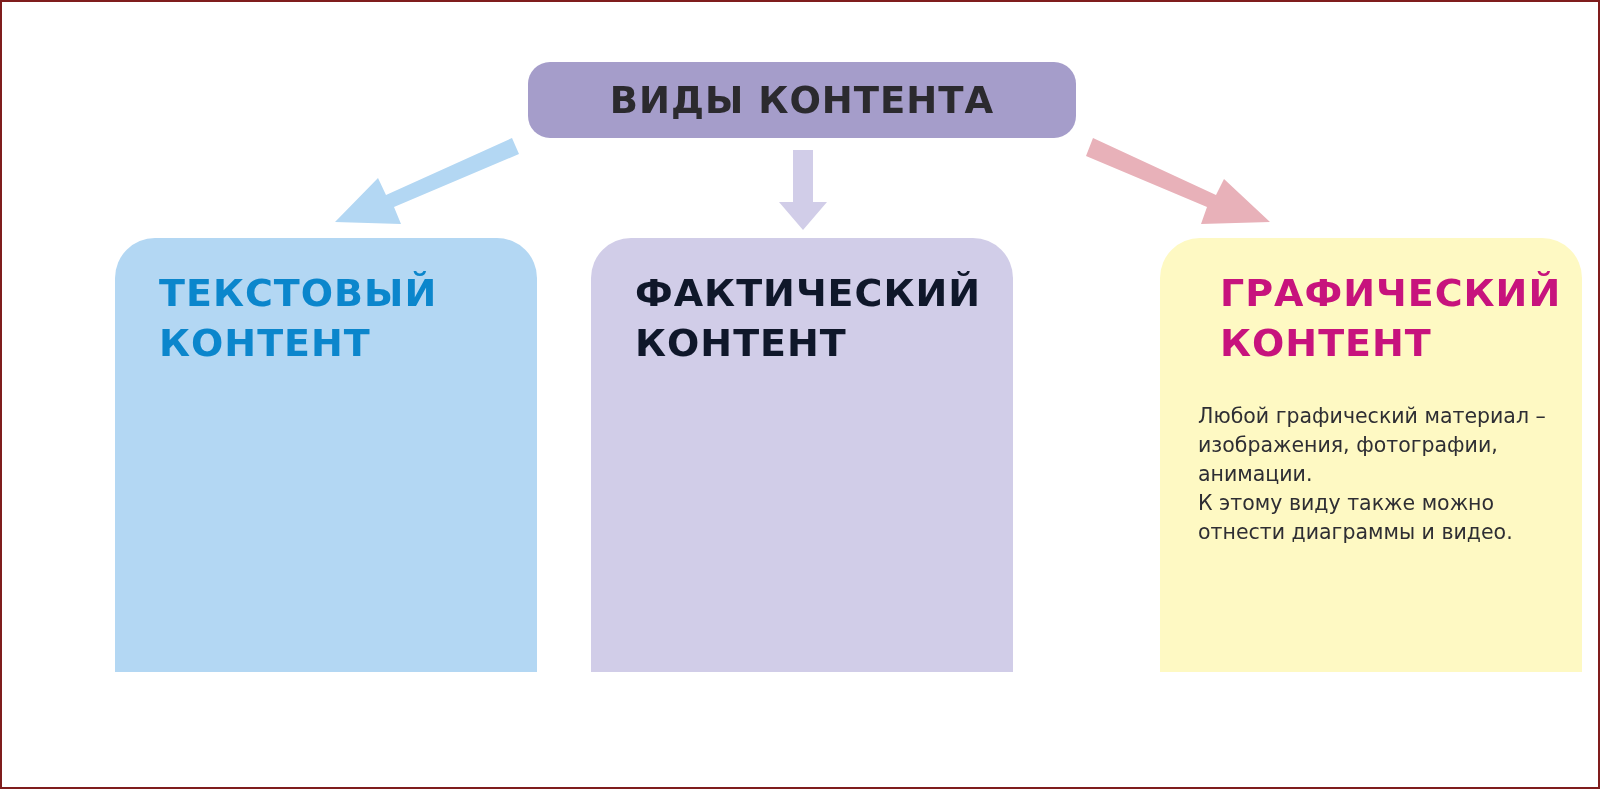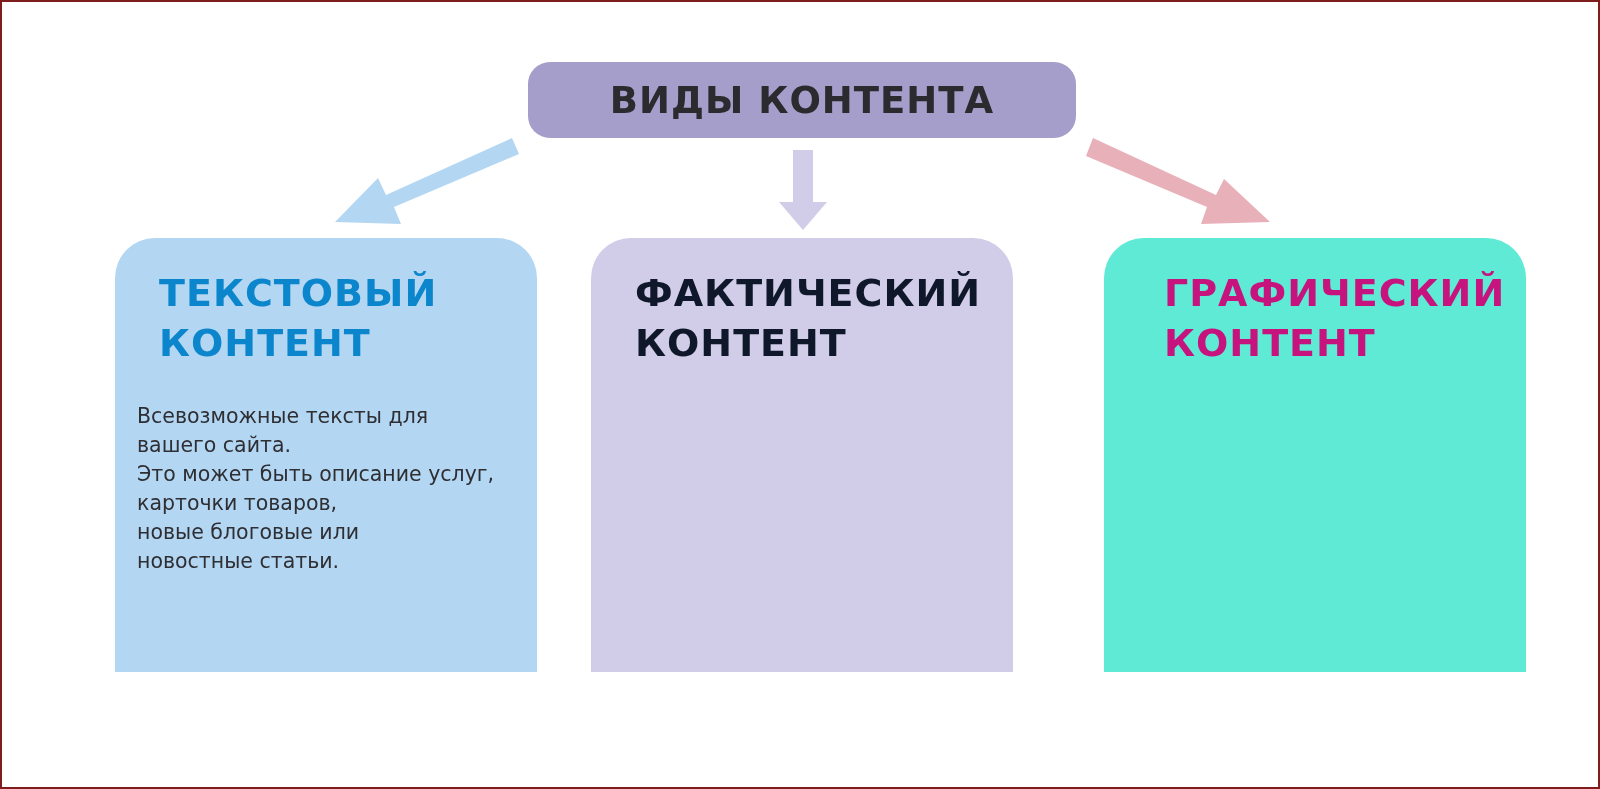--- a/index.html
+++ b/index.html
@@ -27,21 +27,21 @@
     font-family: "DejaVu Sans", sans-serif; font-weight: bold;
     font-size: 38px; line-height: 50px; letter-spacing: 1px;
     padding-left: 22px; margin-bottom: 34px; white-space: pre-line;
   }
   .card-body {
     font-family: "DejaVu Sans", sans-serif; font-size: 20.5px; line-height: 29px;
     color: #2e2e33; white-space: pre-line;
   }
   .card-left  { left: 77px;  background: #b3d7f3; margin-left: 36px; }
   .card-mid   { left: 589px; background: #d1cde8; }
-  .card-right { left: 1102px; background: #5eead4; padding-left: 38px; }
+  .card-right { left: 1158px; background: #fef9c3; padding-left: 38px; }
   .card-left .card-heading  { color: #0b86cc; }
   .card-mid .card-heading   { color: #0f172a; }
   .card-right .card-heading { color: #c7137d; }
 </style>
 </head>
 <body>
 
 <div class="canvas">
 
   <div class="title-box">
@@ -59,31 +59,30 @@
     </g>
 
     <g>
       <polygon fill="#e8b1b9" points="1091,136 1084,154 1205,205 1199,222 1268,220 1222,177 1214,193"></polygon>
     </g>
   </svg>
 
   <div class="card card-left">
     <div class="card-heading">ТЕКСТОВЫЙ
 КОНТЕНТ</div>
-    <div class="card-body">Всевозможные тексты для
-вашего сайта.
-Это может быть описание услуг,
-карточки товаров,
-новые блоговые или
-новостные статьи.</div>
   </div>
 
   <div class="card card-mid">
     <div class="card-heading">ФАКТИЧЕСКИЙ
 КОНТЕНТ</div>
   </div>
 
   <div class="card card-right">
     <div class="card-heading">ГРАФИЧЕСКИЙ
 КОНТЕНТ</div>
+    <div class="card-body">Любой графический материал –
+изображения, фотографии,
+анимации.
+К этому виду также можно
+отнести диаграммы и видео.</div>
   </div>
 
 </div>
 
 </body></html>

